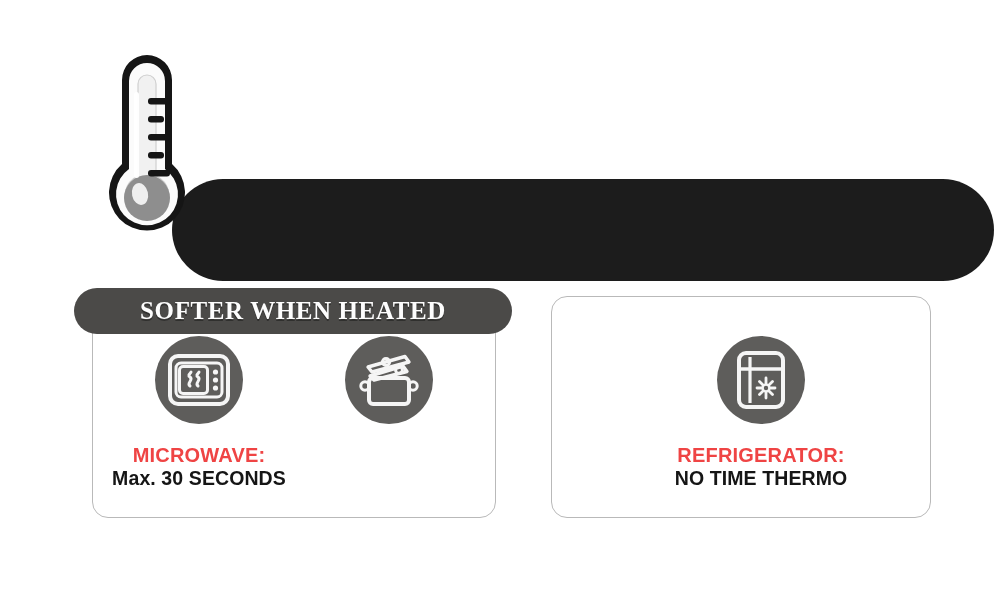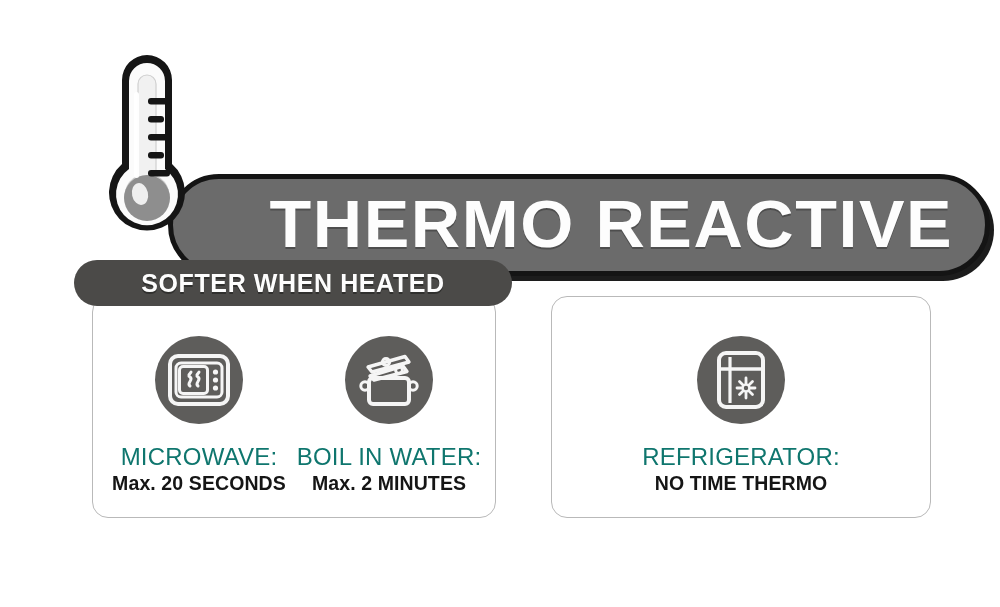--- a/index.html
+++ b/index.html
@@ -109,22 +109,23 @@
     height: 46px;
     border-radius: 23px;
     background: #4b4a48;
     display: flex;
     align-items: center;
     justify-content: center;
     box-sizing: border-box;
   }
   .panel-header-left {
     left: 74px;
-    top: 260px;
+    top: 288px;
     width: 438px;
+    font-family: Liberation Serif, serif;
   }
   .panel-header-right {
     left: 535px;
     top: 272px;
     width: 404px;
   }
   .panel-header-text {
     color: #fdfdfd;
     font-size: 25px;
     font-weight: 700;
@@ -142,20 +143,21 @@
   }
   .items-left {
     left: 92px;
     top: 336px;
     width: 404px;
   }
   .items-right {
     left: 551px;
     top: 336px;
     width: 380px;
+    padding-left: 20px;
   }
 
   .item {
     display: flex;
     flex-direction: column;
     align-items: center;
     width: 190px;
   }
 
   .icon-circle {
@@ -168,23 +170,23 @@
     justify-content: center;
   }
 
   .item-caption {
     margin-top: 20px;
     text-align: center;
     line-height: 1.12;
   }
   .item-title {
     display: block;
-    color: #0f766e;
-    font-size: 24px;
-    font-weight: 400;
+    color: #ef4444;
+    font-size: 20px;
+    font-weight: 700;
     letter-spacing: 0.2px;
     white-space: nowrap;
   }
   .item-sub {
     display: block;
     color: #151515;
     font-size: 19.5px;
     font-weight: 700;
     letter-spacing: 0.1px;
     white-space: nowrap;
@@ -193,23 +195,20 @@
 </style>
 </head>
 <body>
 
 <div id="stage">
 
   <div class="title-block">
 
     <div class="banner-shadow"></div>
 
-    <div class="banner">
-      <span class="banner-title">THERMO REACTIVE</span>
-    </div>
 
     <div class="thermometer">
       <svg width="130" height="190" viewBox="0 0 130 190" xmlns="http://www.w3.org/2000/svg">
 
         <path d="M40 28
                  a25 25 0 0 1 50 0
                  L90 112
                  a38 38 0 1 1 -50 0
                  Z" fill="#151515"></path>
 
@@ -266,21 +265,21 @@
             <path d="M22 32 c -4 -3 4 -6 0 -9 c -3 -2 1 -4 1 -5" fill="none" stroke="#f5f5f5" stroke-width="3" stroke-linecap="round"></path>
             <path d="M30 32 c -4 -3 4 -6 0 -9 c -3 -2 1 -4 1 -5" fill="none" stroke="#f5f5f5" stroke-width="3" stroke-linecap="round"></path>
 
             <circle cx="47.5" cy="18" r="2.6" fill="#f5f5f5"></circle>
             <circle cx="47.5" cy="26" r="2.6" fill="#f5f5f5"></circle>
             <circle cx="47.5" cy="34" r="2.6" fill="#f5f5f5"></circle>
           </svg>
         </div>
         <div class="item-caption">
           <span class="item-title">MICROWAVE:</span>
-          <span class="item-sub">Max. 20 SECONDS</span>
+          <span class="item-sub">Max. 30 SECONDS</span>
         </div>
       </div>
 
       <div class="item">
         <div class="icon-circle">
           <svg width="62" height="54" viewBox="0 0 62 54" xmlns="http://www.w3.org/2000/svg">
 
             <g stroke="#f5f5f5" stroke-width="3.4" fill="none" stroke-linecap="round" stroke-linejoin="round">
               <path d="M10 14 L47 3.5 L51 9 L14 19 Z"></path>
             </g>
@@ -289,24 +288,20 @@
             <g stroke="#f5f5f5" stroke-width="3.4" fill="none" stroke-linecap="round" stroke-linejoin="round">
               <path d="M12 23 L45 13 L49 18.5 L16 27 Z"></path>
             </g>
             <circle cx="41" cy="17" r="3.4" fill="none" stroke="#f5f5f5" stroke-width="3"></circle>
 
             <circle cx="7" cy="33" r="4.2" fill="none" stroke="#f5f5f5" stroke-width="3"></circle>
             <circle cx="55" cy="33" r="4.2" fill="none" stroke="#f5f5f5" stroke-width="3"></circle>
 
             <rect x="11" y="25" width="40" height="26" rx="4" fill="none" stroke="#f5f5f5" stroke-width="4"></rect>
           </svg>
-        </div>
-        <div class="item-caption">
-          <span class="item-title">BOIL IN WATER:</span>
-          <span class="item-sub">Max. 2 MINUTES</span>
         </div>
       </div>
     </div>
 
     <div class="panel panel-right"></div>
 
 
     <div class="items-row items-right">
 
       <div class="item">

